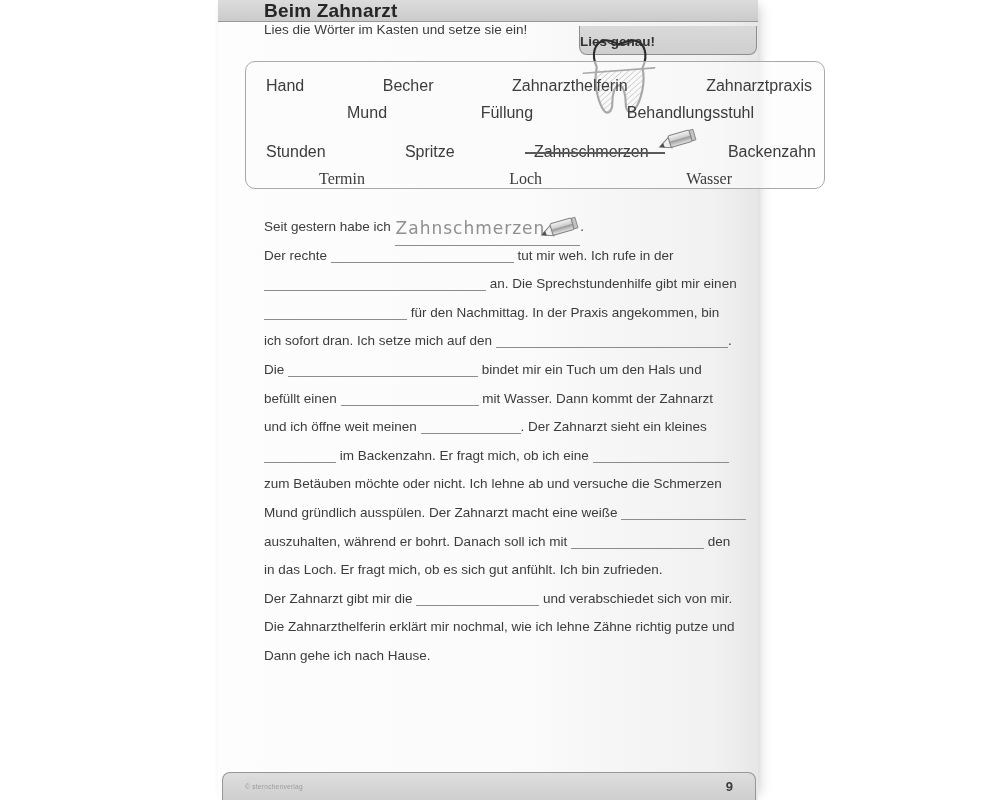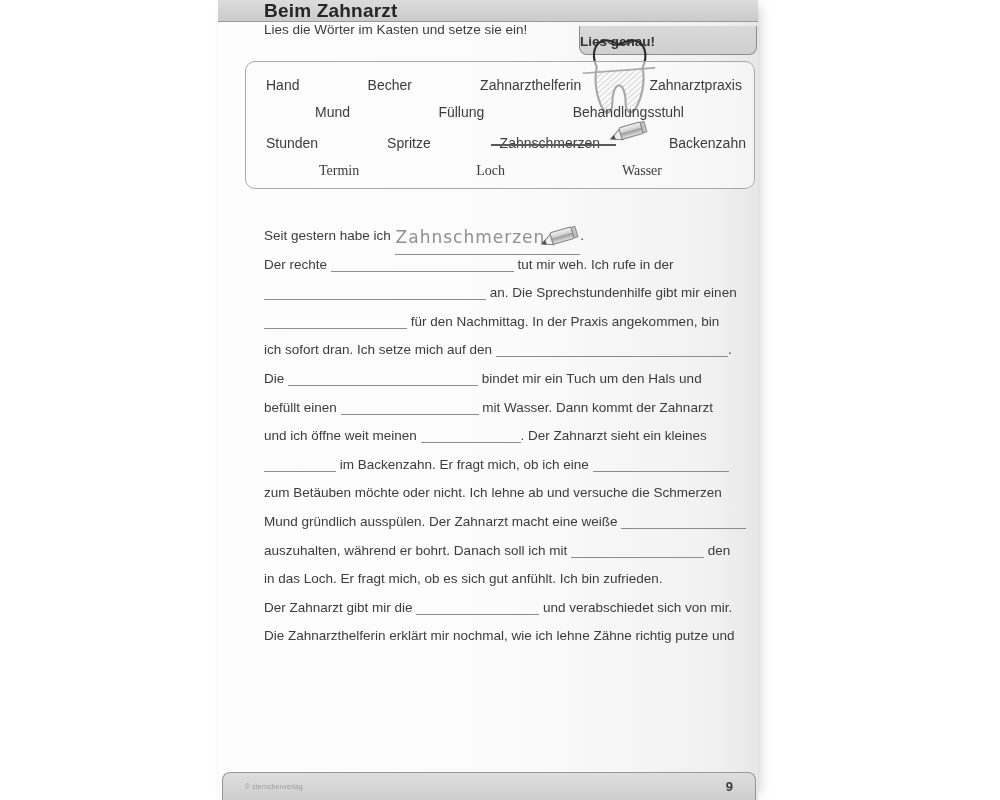--- a/index.html
+++ b/index.html
@@ -30,41 +30,41 @@
   .content { position:relative; padding:0 21px 0 46px; }
 
   .title { font-size:19px; font-weight:bold; color:#262626; letter-spacing:0.2px; }
   .instruction { font-size:13.5px; color:#3c3c3c; }
 
   .tooth { position:absolute; left:364px; top:36px; width:74px; height:84px; }
   .tooth svg { display:block; }
 
   
   .word-box {
-    position:relative; margin:24px 0 0 -19px; width:510px; height:128px;
+    position:relative; margin:24px 0 0 -19px; width:580px; height:128px;
     border:1.5px solid #a9a9a9; border-radius:10px;
     background:rgba(252,252,252,0.6);
-    font-size:14px; color:#3c3c3c;
+    font-size:16px; color:#3c3c3c;
   }
   .wb-row { display:flex; justify-content:space-between; line-height:23px; }
   .wb-row-0 { margin:12px 12px 4px 20px; }
-  .wb-row-1 { margin:0 70px 8px 69px; }
-  .wb-row-2 { margin:8px 8px 4px 20px; }
+  .wb-row-1 { margin:0 70px 8px 101px; }
+  .wb-row-2 { margin:16px 8px 4px 20px; }
   .wb-row-3 { margin:0 92px 8px 73px;font-family:Liberation Serif, serif; }
   .wb-word { position:relative; white-space:nowrap; }
   .struck::after {
     content:''; position:absolute; left:-9px; right:-16px; top:54%;
     height:1.5px; background:#5a5a5a;
   }
   .pencil { pointer-events:none; }
   .pencil svg { display:block; }
   .pencil-box { position:absolute; right:-48px; top:-13px; }
 
   
-  .story { margin-top:33px; font-size:13.5px; color:#3c3c3c; }
+  .story { margin-top:24px; font-size:13.5px; color:#3c3c3c; }
   .story-line { line-height:28.6px; white-space:nowrap; height:28.6px; }
   .blank {
     display:inline-block; height:14px; vertical-align:-3px;
     border-bottom:1.5px solid #8c8c8c;
   }
   .written-wrap {
     display:inline-block; white-space:nowrap; vertical-align:-3px;
     border-bottom:1.5px solid #8c8c8c; padding:0 1px;
   }
   .written {
@@ -182,20 +182,21 @@
         <div class="story-line"><span class="story-text">Die </span><span class="blank" style="width: 190px;"></span><span class="story-text"> bindet mir ein Tuch um den Hals und</span></div>
         <div class="story-line"><span class="story-text">befüllt einen </span><span class="blank" style="width: 138px;"></span><span class="story-text"> mit Wasser. Dann kommt der Zahnarzt</span></div>
         <div class="story-line"><span class="story-text">und ich öffne weit meinen </span><span class="blank" style="width: 100px;"></span><span class="story-text">. Der Zahnarzt sieht ein kleines</span></div>
         <div class="story-line"><span class="blank" style="width: 72px;"></span><span class="story-text"> im Backenzahn. Er fragt mich, ob ich eine </span><span class="blank" style="width: 136px;"></span></div>
         <div class="story-line"><span class="story-text">zum Betäuben möchte oder nicht. Ich lehne ab und versuche die Schmerzen</span></div>
         <div class="story-line"><span class="story-text">Mund gründlich ausspülen. Der Zahnarzt macht eine weiße </span><span class="blank" style="width: 125px;"></span></div>
         <div class="story-line"><span class="story-text">auszuhalten, während er bohrt. Danach soll ich mit </span><span class="blank" style="width: 133px;"></span><span class="story-text"> den</span></div>
         <div class="story-line"><span class="story-text">in das Loch. Er fragt mich, ob es sich gut anfühlt. Ich bin zufrieden.</span></div>
         <div class="story-line"><span class="story-text">Der Zahnarzt gibt mir die </span><span class="blank" style="width: 123px;"></span><span class="story-text"> und verabschiedet sich von mir.</span></div>
         <div class="story-line"><span class="story-text">Die Zahnarzthelferin erklärt mir nochmal, wie ich lehne Zähne richtig putze und</span></div>
+        <div class="story-line"><span class="story-text">Dann gehe ich nach Hause.</span></div>
       </div>
 
   </div>
 
   <div class="footer-bar">
     <span class="copyright">© sternchenverlag</span>
     <span class="page-number">9</span>
   </div>
 
 </div>

